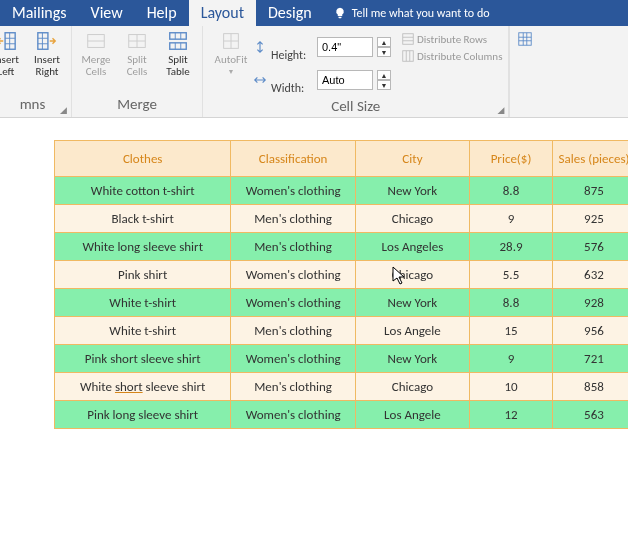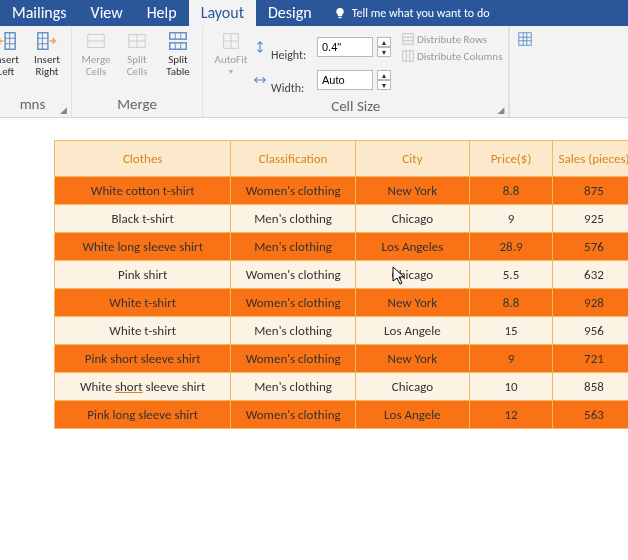--- a/index.html
+++ b/index.html
@@ -33,21 +33,21 @@
 .dist-icon { width:14px; height:14px; opacity:0.5;}
 .group.cellsize-group { flex-direction:column; }
 .cellsize-wrap { display:flex; }
 
 
 .doc { padding: 22px 18px 0 18px; margin-left: 36px; }
 table.data { border-collapse: collapse; width: 582px; }
 table.data td, table.data th { border: 1px solid #f0b962; padding: 6px 4px; text-align: center; font-size: 13px; font-family: Calibri, sans-serif; }
 table.data th { background: #fce9cc; color: #d6861a; font-weight: normal; font-size: 13px; padding: 10px 4px; }
 table.data tr.odd td { background: #fdf3e4; }
-table.data tr.even td { background: #f97316; }
+table.data tr.even td { background: #86efac; }
 .col0 { width: 170px; }
 .col1 { width: 120px; }
 .col2 { width: 110px; }
 .col3 { width: 80px; }
 .col4 { width: 80px; }
 
 
 .cursor { position:absolute; left:392px; top:266px; pointer-events:none; }
 
 

